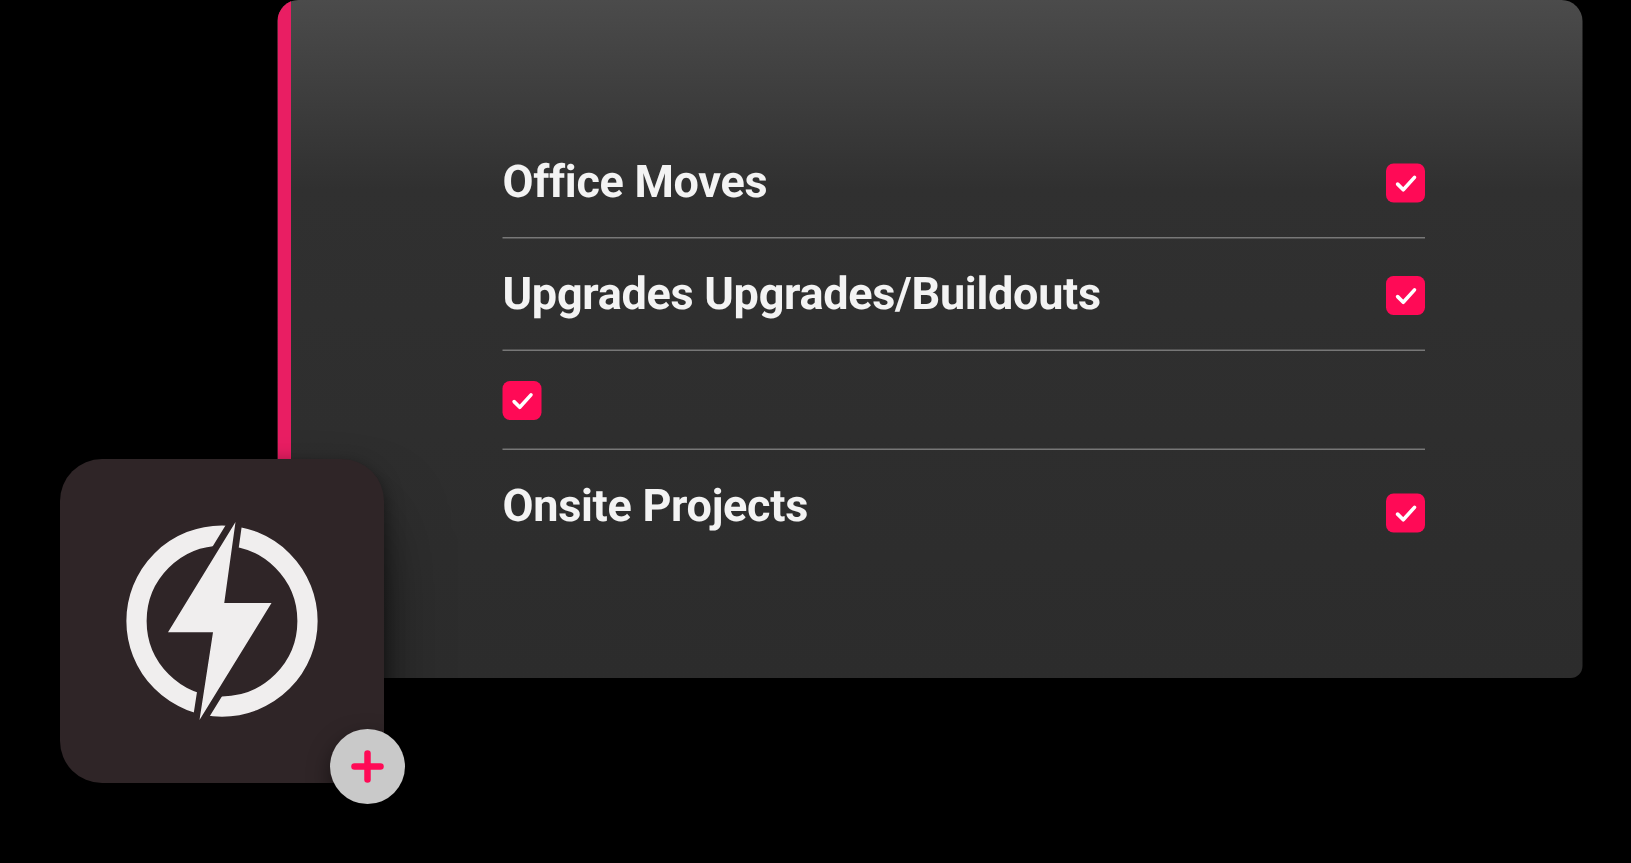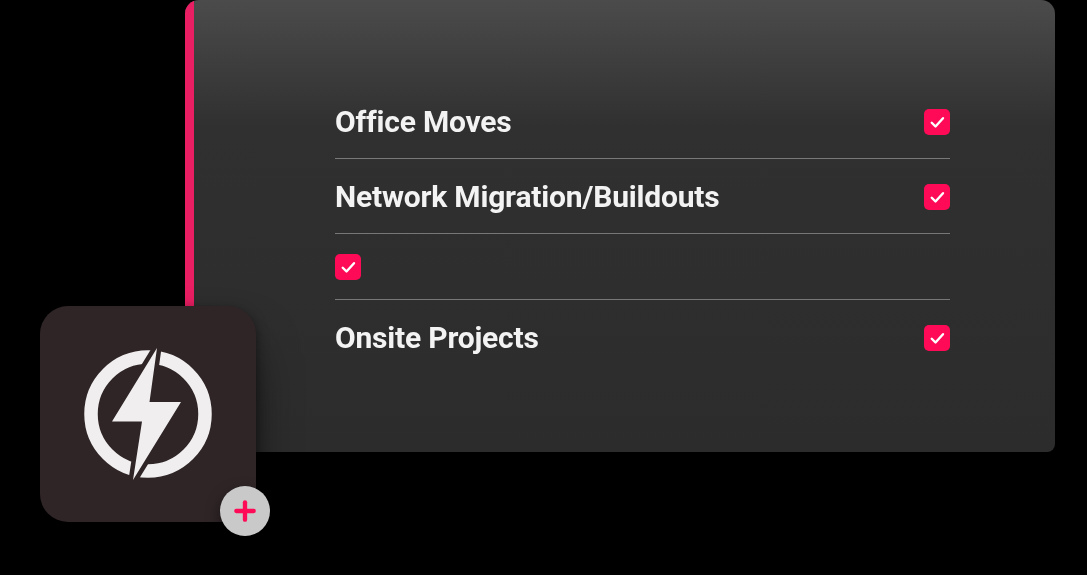--- a/index.html
+++ b/index.html
@@ -43,20 +43,21 @@
     }
     .list-item {
       display: flex;
       align-items: center;
       justify-content: space-between;
       padding: 20px 0 19px 0;
       border-bottom: 1px solid rgba(255,255,255,0.35);
     }
     .list-item:last-child {
       border-bottom: none;
+      align-items: flex-end;
     }
     .list-item-label {
       color: #f3f3f3;
       font-size: 30px;
       font-weight: 700;
       letter-spacing: -0.2px;
     }
     .checkbox {
       width: 26px;
       height: 26px;
@@ -121,21 +122,21 @@
     <div class="list-item">
       <span class="list-item-label">Office Moves</span>
       <span class="checkbox">
         <svg viewBox="0 0 24 24">
             <polyline points="5 13 10 18 20 7"></polyline>
           </svg>
       </span>
     </div>
 
     <div class="list-item">
-      <span class="list-item-label">Network Migration/Buildouts</span>
+      <span class="list-item-label">Upgrades Upgrades/Buildouts</span>
       <span class="checkbox">
         <svg viewBox="0 0 24 24">
             <polyline points="5 13 10 18 20 7"></polyline>
           </svg>
       </span>
     </div>
 
     <div class="list-item">
       <span class="checkbox">
         <svg viewBox="0 0 24 24">

